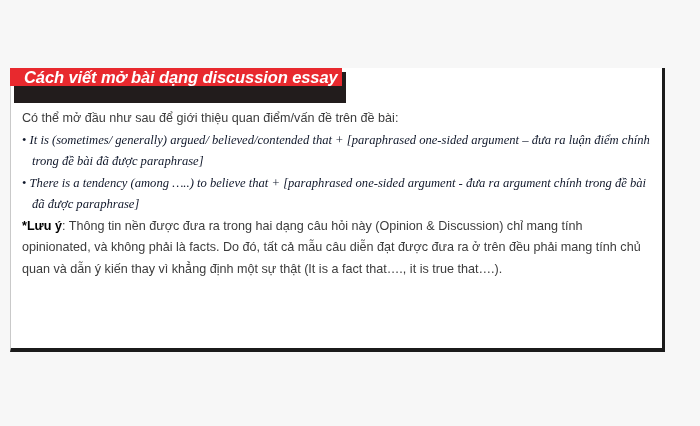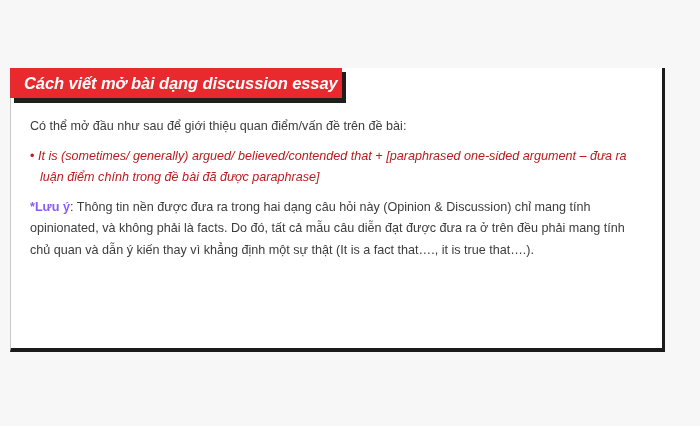--- a/index.html
+++ b/index.html
@@ -48,21 +48,21 @@
     top: 4px;
     width: 332px;
     height: 31px;
     background: #221c1c;
   }
   #banner {
     position: absolute;
     left: 0;
     top: 0;
     width: 332px;
-    height: 30px;
+    height: 18px;
     background: #e8292e;
     display: flex;
     align-items: center;
     box-sizing: border-box;
     padding-left: 14px;
   }
   #banner-title {
     color: #ffffff;
     font-size: 16.5px;
     font-weight: bold;
@@ -75,35 +75,36 @@
   #body-text {
     position: absolute;
     left: 22px;
     top: 108px;
     width: 632px;
     color: #3c3c3c;
     font-size: 12.6px;
     line-height: 21.5px;
   }
   .para {
-    margin: 8px;
+    margin: 0;
     padding: 0;
   }
   .bullet-line {
-    color: #b91c1c;
+    color: #0f172a;
     font-style: italic;
     padding-left: 10px;
     text-indent: -10px;
+    font-family: Liberation Serif, serif;
   }
   .bullet-line .dot {
     font-style: normal;
   }
   .lead-bold {
     font-weight: bold;
-    color: #8b5cf6;
+    color: #000000;
   }
   .justify {
     text-align: justify;
     text-align-last: left;
   }
 </style>
 </head>
 <body>
 
 <div id="page">
@@ -119,20 +120,24 @@
 
   <div id="body-text">
 
     <p class="para">Có thể mở đầu như sau để giới thiệu quan điểm/vấn đề trên đề bài:</p>
 
     <p class="para bullet-line">
       <span class="dot">•</span>
       <span>It is (sometimes/ generally) argued/ believed/contended that + [paraphrased one-sided argument – đưa ra luận điểm chính trong đề bài đã được paraphrase]</span>
     </p>
 
+    <p class="para bullet-line">
+      <span class="dot">•</span>
+      <span>There is a tendency (among …..) to believe that + [paraphrased one-sided argument - đưa ra argument chính trong đề bài đã được paraphrase]</span>
+    </p>
 
     <p class="para">
       <span class="lead-bold">*Lưu ý</span><span>: Thông tin nền được đưa ra trong hai dạng câu hỏi này (Opinion &amp; Discussion) chỉ mang tính opinionated, và không phải là facts. Do đó, tất cả mẫu câu diễn đạt được đưa ra ở trên đều phải mang tính chủ quan và dẫn ý kiến thay vì khẳng định một sự thật (It is a fact that…., it is true that….).</span>
     </p>
 
 
 
   </div>
 </div>
 

